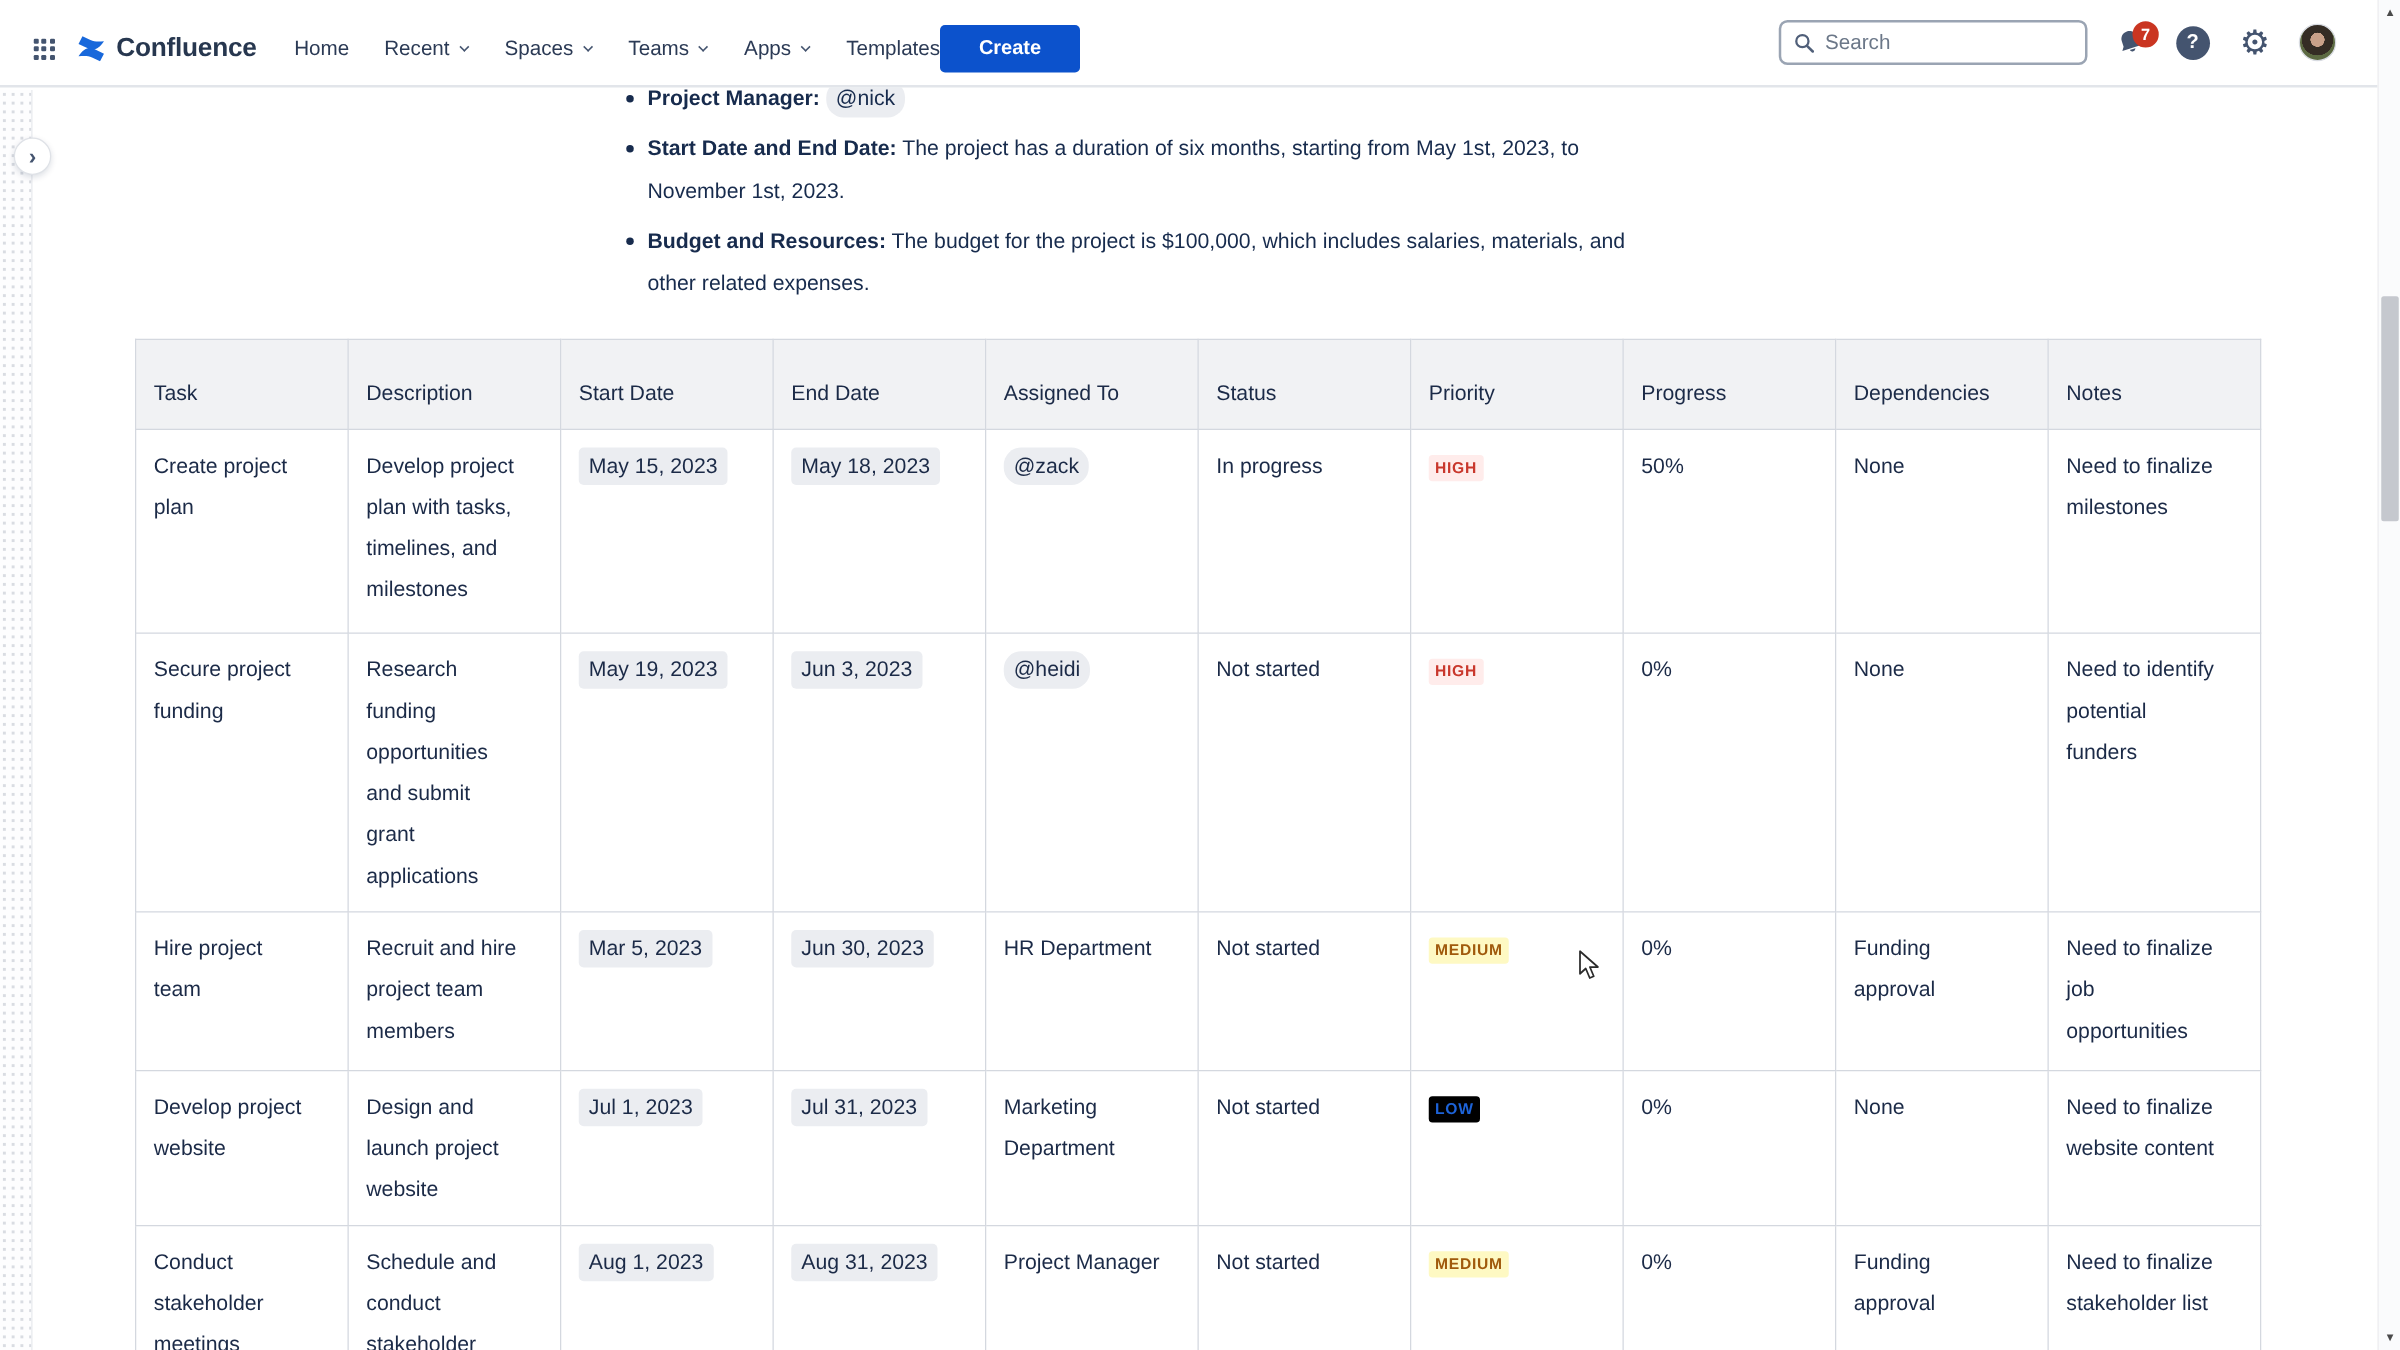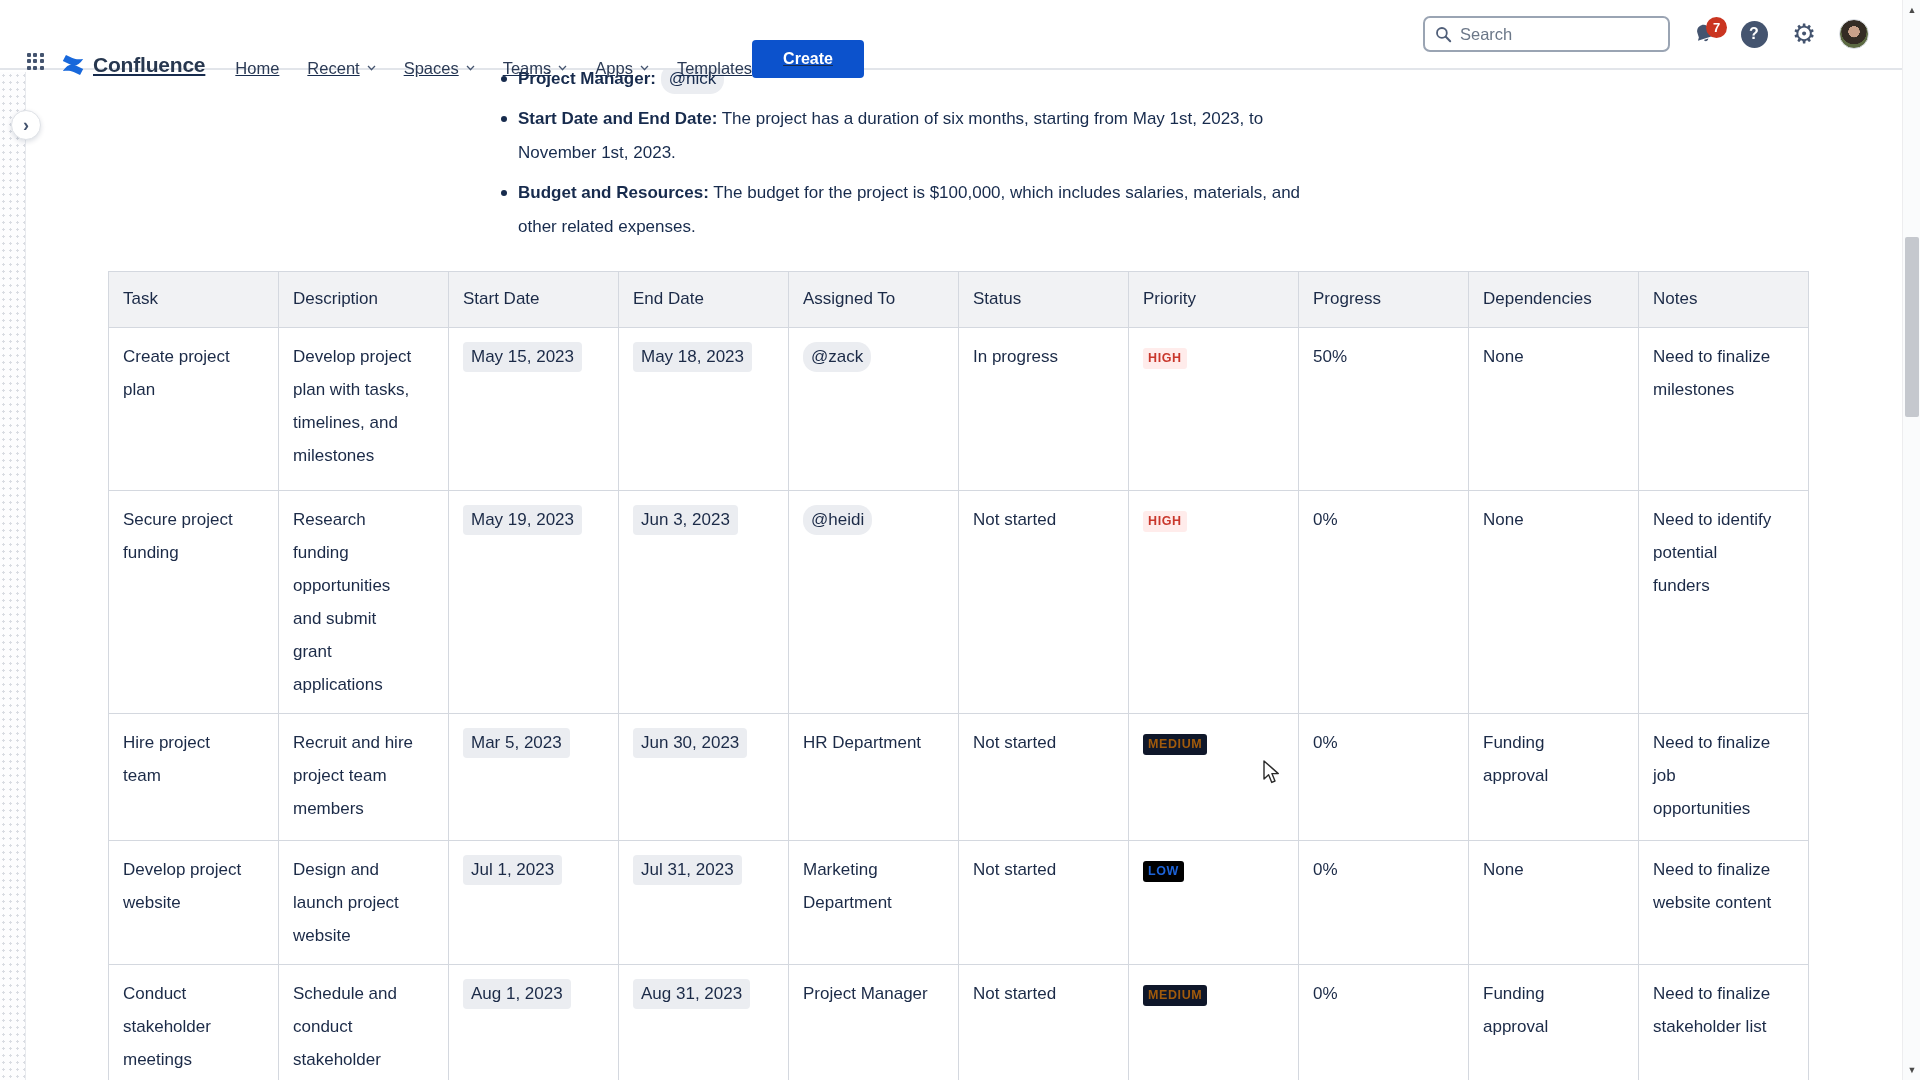--- a/index.html
+++ b/index.html
@@ -2,21 +2,21 @@
 <html><head>
 <meta charset="utf-8">
 <style>
   * { margin:0; padding:0; box-sizing:border-box; }
   html,body { width:1920px; height:1080px; overflow:hidden; background:#ffffff;
     font-family:"Liberation Sans","DejaVu Sans",sans-serif; color:#172b4d; }
 
   
   .topnav { position:absolute; left:0; top:0; width:1920px; height:70px; background:#fff;
     border-bottom:2px solid #e2e5ea; z-index:5; }
-  .nav-left { position:absolute; left:18px; top:0; height:78px; display:flex; align-items:flex-end;text-decoration:underline; }
+  .nav-left { position:absolute; left:18px; top:0; height:78px; display:flex; align-items:center; }
   .appgrid-btn { width:34px; height:34px; border:none; background:transparent; cursor:pointer;
     display:flex; align-items:center; justify-content:center; }
   .grid-icon { display:grid; grid-template-columns:repeat(3,4px); grid-gap:2.5px; }
   .grid-icon i { width:4px; height:4px; background:#44546f; border-radius:1px; }
   .brand { display:flex; align-items:center; gap:7px; margin-left:8px; cursor:pointer; }
   .brand-text { font-size:21px; font-weight:700; color:#27374f; letter-spacing:-0.2px; }
   .menu { display:flex; align-items:center; gap:28px; margin-left:30px; }
   .menu a { font-size:16.5px; color:#2b3a55; text-decoration:none; cursor:pointer; display:flex; align-items:center; }
   .caret { width:9px; height:9px; border-right:2px solid #44546f; border-bottom:2px solid #44546f;
     transform:rotate(45deg) scale(.62); margin-left:7px; margin-top:-4px; }
@@ -55,30 +55,30 @@
   .bullets li::before { content:""; position:absolute; left:1px; top:14px; width:6px; height:6px;
     border-radius:50%; background:#172b4d; }
   .blabel { font-weight:700; }
 
   
   .chip { display:inline-block; background:#ebedf1; border-radius:4px; padding:2px 8px; line-height:26px; }
   .chip.mention { border-radius:14px; }
   .lozenge { display:inline-block; font-size:12.5px; font-weight:700; letter-spacing:.6px;
     padding:4px 5px; border-radius:3px; line-height:1; }
   .lozenge.high   { background:#ffeceb; color:#c9372c; }
-  .lozenge.medium { background:#0f172a; color:#a05a0c; }
+  .lozenge.medium { background:#fef9c3; color:#a05a0c; }
   .lozenge.low    { background:#000000; color:#1d63d8; }
 
   
   .ptable { position:absolute; left:108px; top:271px; width:1700px; border-collapse:collapse;
     table-layout:fixed; font-size:17px; }
   .ptable col { width:170px; }
   .ptable th, .ptable td { border:1px solid #d4d8df; vertical-align:top; text-align:left;
     padding:12px 14px; line-height:33px; font-weight:400; color:#1b2a47; }
-  .ptable thead th { background:#f1f2f4; height:54px; padding-top:10px; }
+  .ptable thead th { background:#f1f2f4; height:54px; padding-top:26px; }
   .ptable td.c-task  { padding-right:32px; }
   .ptable td.c-desc  { padding-right:30px; }
   .ptable td.c-asgn  { padding-right:16px; }
   .ptable td.c-dep   { padding-right:32px; }
   .ptable td.c-notes { padding-right:35px; }
   tr.r0 { height:163px; } tr.r1 { height:223px; } tr.r2 { height:127px; }
   tr.r3 { height:124px; } tr.r4 { height:160px; }
 
   
   .scrollbar { position:absolute; right:0; top:0; width:18px; height:1080px; background:#fafbfc;

